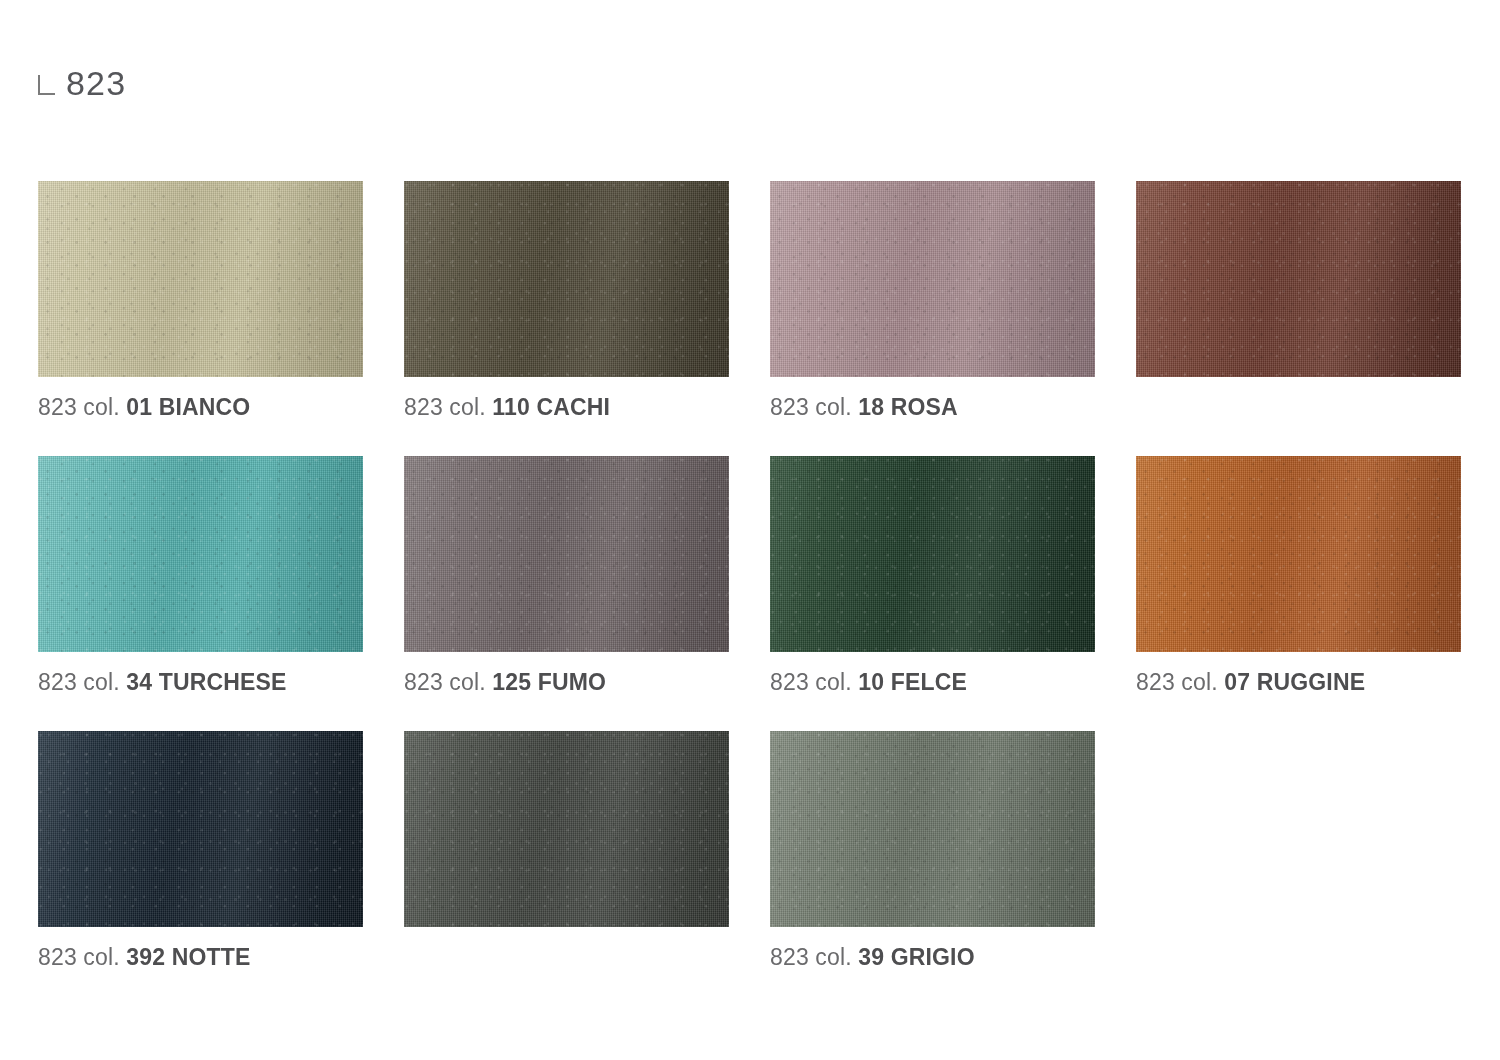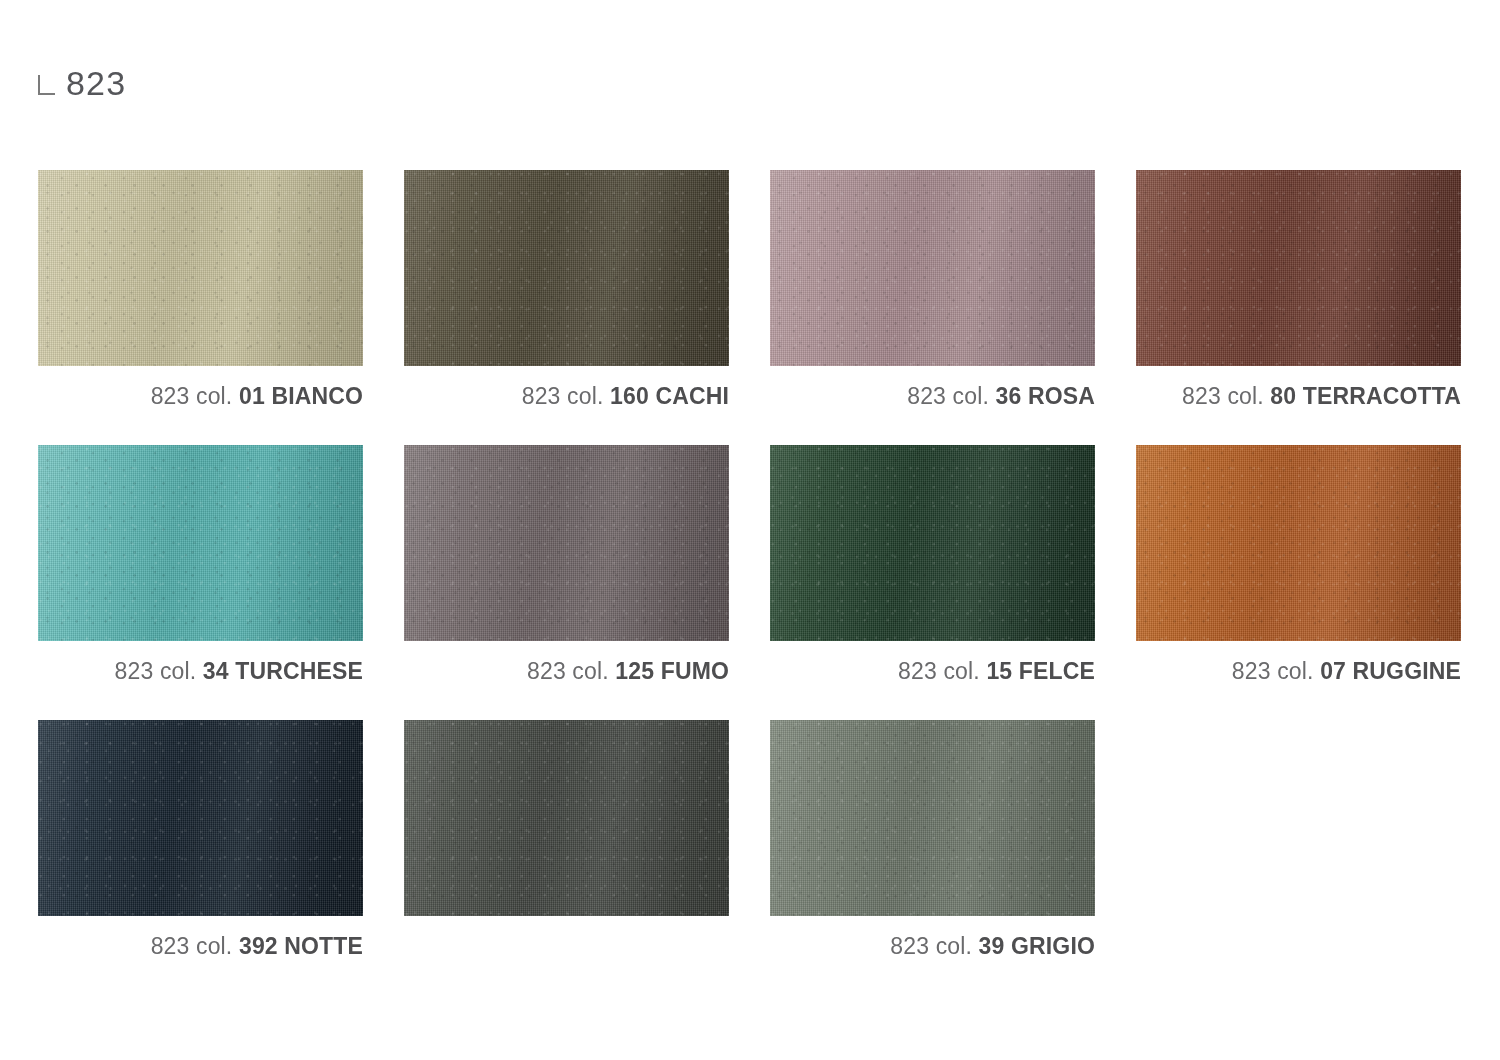--- a/index.html
+++ b/index.html
@@ -66,28 +66,27 @@
     font-weight: 400;
     color: #55565a;
     letter-spacing: 1.2px;
     line-height: 34px;
   }
 
   
   .grid {
     position: absolute;
     left: 38px;
-    top: 170px;
+    top: 181px;
     width: 1440px;
     display: grid;
     grid-template-columns: repeat(4, 325px);
     grid-auto-rows: auto;
     column-gap: 41px;
     row-gap: 35px;
-    text-align: right;
   }
 
   .swatch-cell {
     width: 325px;
   }
 
   .swatch-chip {
     position: relative;
     width: 325px;
     height: 196px;
@@ -184,39 +183,38 @@
         </div>
         <div class="swatch-label"><span class="label-prefix">823 col.</span> <span class="label-name">01 BIANCO</span></div>
       </div>
       <div class="swatch-cell">
         <div class="swatch-chip" style="background-image: linear-gradient(103deg, rgb(92, 85, 64) 0%, rgb(78, 72, 54) 46%, rgb(78, 72, 54) 62%, rgb(62, 57, 42) 100%);">
           <div class="tex-sheen"></div>
           <div class="tex-warp"></div>
           <div class="tex-weft"></div>
           <div class="tex-speck"></div>
         </div>
-        <div class="swatch-label"><span class="label-prefix">823 col.</span> <span class="label-name">160 CACHI</span></div>
+        <div class="swatch-label"><span class="label-prefix">823 col.</span> <span class="label-name">110 CACHI</span></div>
       </div>
       <div class="swatch-cell">
         <div class="swatch-chip" style="background-image: linear-gradient(103deg, rgb(183, 154, 158) 0%, rgb(169, 139, 144) 46%, rgb(169, 139, 144) 62%, rgb(148, 122, 128) 100%);">
           <div class="tex-sheen"></div>
           <div class="tex-warp"></div>
           <div class="tex-weft"></div>
           <div class="tex-speck"></div>
         </div>
-        <div class="swatch-label"><span class="label-prefix">823 col.</span> <span class="label-name">36 ROSA</span></div>
+        <div class="swatch-label"><span class="label-prefix">823 col.</span> <span class="label-name">18 ROSA</span></div>
       </div>
       <div class="swatch-cell">
         <div class="swatch-chip" style="background-image: linear-gradient(103deg, rgb(126, 69, 54) 0%, rgb(110, 58, 46) 46%, rgb(110, 58, 46) 62%, rgb(84, 42, 33) 100%);">
           <div class="tex-sheen"></div>
           <div class="tex-warp"></div>
           <div class="tex-weft"></div>
           <div class="tex-speck"></div>
         </div>
-        <div class="swatch-label"><span class="label-prefix">823 col.</span> <span class="label-name">80 TERRACOTTA</span></div>
       </div>
       <div class="swatch-cell">
         <div class="swatch-chip" style="background-image: linear-gradient(103deg, rgb(110, 196, 192) 0%, rgb(82, 179, 176) 46%, rgb(82, 179, 176) 62%, rgb(67, 162, 159) 100%);">
           <div class="tex-sheen"></div>
           <div class="tex-warp"></div>
           <div class="tex-weft"></div>
           <div class="tex-speck"></div>
         </div>
         <div class="swatch-label"><span class="label-prefix">823 col.</span> <span class="label-name">34 TURCHESE</span></div>
       </div>
@@ -229,21 +227,21 @@
         </div>
         <div class="swatch-label"><span class="label-prefix">823 col.</span> <span class="label-name">125 FUMO</span></div>
       </div>
       <div class="swatch-cell">
         <div class="swatch-chip" style="background-image: linear-gradient(103deg, rgb(38, 73, 47) 0%, rgb(29, 59, 40) 46%, rgb(29, 59, 40) 62%, rgb(19, 44, 30) 100%);">
           <div class="tex-sheen"></div>
           <div class="tex-warp"></div>
           <div class="tex-weft"></div>
           <div class="tex-speck"></div>
         </div>
-        <div class="swatch-label"><span class="label-prefix">823 col.</span> <span class="label-name">15 FELCE</span></div>
+        <div class="swatch-label"><span class="label-prefix">823 col.</span> <span class="label-name">10 FELCE</span></div>
       </div>
       <div class="swatch-cell">
         <div class="swatch-chip" style="background-image: linear-gradient(103deg, rgb(192, 102, 31) 0%, rgb(179, 90, 34) 46%, rgb(179, 90, 34) 62%, rgb(156, 74, 29) 100%);">
           <div class="tex-sheen"></div>
           <div class="tex-warp"></div>
           <div class="tex-weft"></div>
           <div class="tex-speck"></div>
         </div>
         <div class="swatch-label"><span class="label-prefix">823 col.</span> <span class="label-name">07 RUGGINE</span></div>
       </div>

